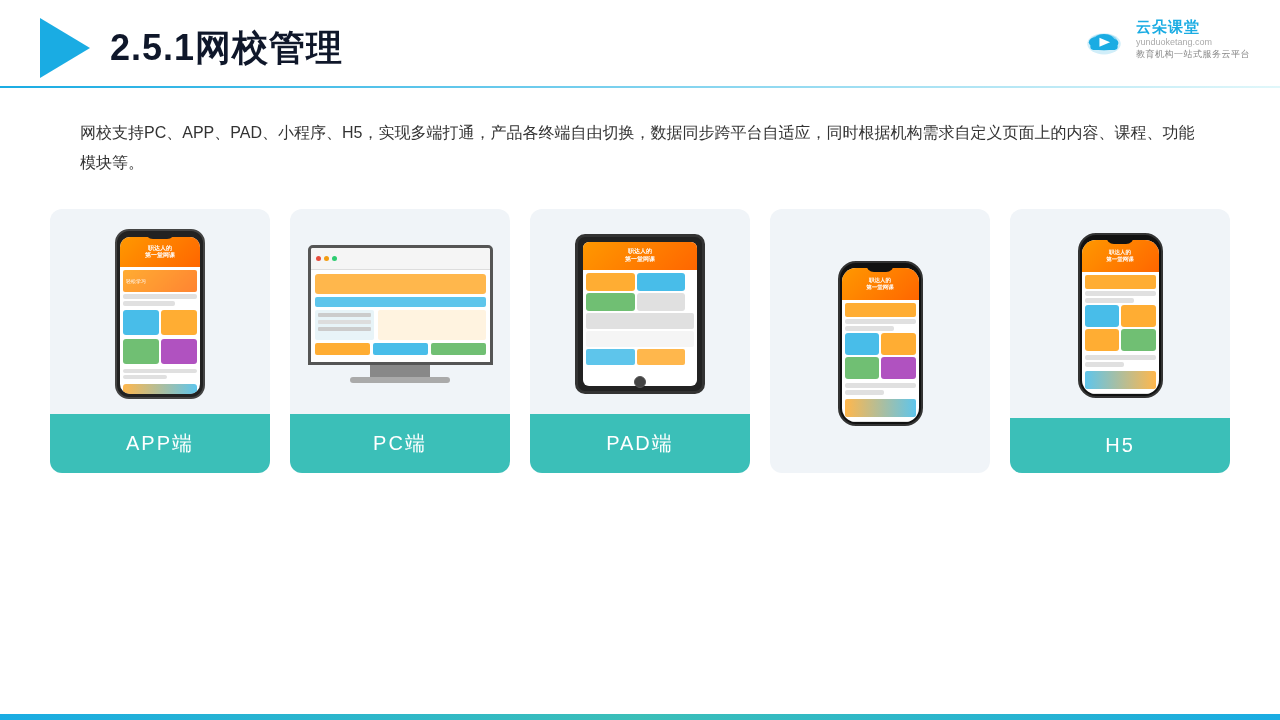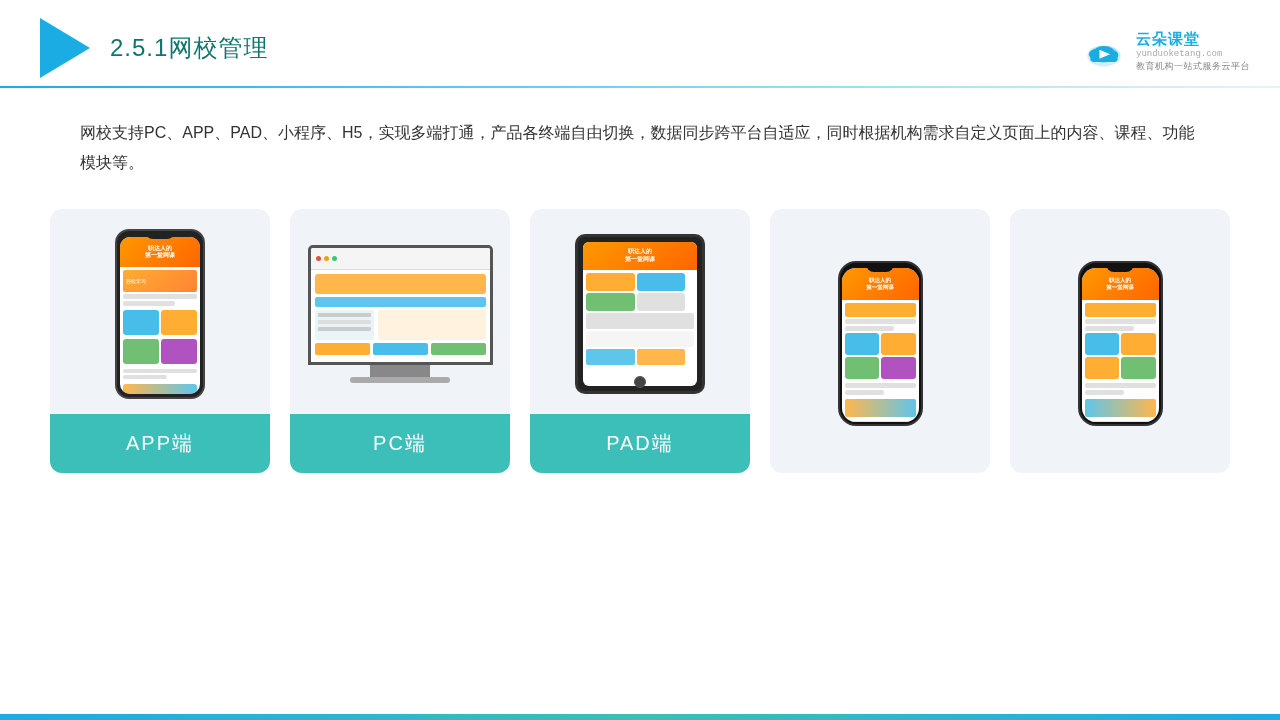--- a/index.html
+++ b/index.html
@@ -24,44 +24,43 @@
       width: 0;
       height: 0;
       border-top: 30px solid transparent;
       border-bottom: 30px solid transparent;
       border-left: 50px solid #1AACE3;
       margin-right: 20px;
       flex-shrink: 0;
     }
 
     .page-title {
-      font-size: 24px;
-      font-weight: normal;
-      color: #0f766e;
+      font-size: 36px;
+      font-weight: bold;
+      color: #0f172a;
       letter-spacing: 1px;
     }
 
     .header-divider {
       position: absolute;
       bottom: -10px;
       left: 0;
       right: 0;
       height: 2px;
       background: linear-gradient(to right, #1AACE3, #e0f7fa);
     }
 
     
     .brand-logo {
       position: absolute;
-      top: 30px;
+      top: 18px;
       right: 30px;
       display: flex;
       align-items: center;
       gap: 8px;
-      font-family: Liberation Mono, monospace;
     }
 
     .brand-icon {
       width: 48px;
       height: 38px;
     }
 
     .brand-text {
       display: flex;
       flex-direction: column;
@@ -600,17 +599,18 @@
               </div>
               <div class="mini-row" style="margin-top:2px;"></div>
               <div class="mini-row" style="width:55%;"></div>
               <div style="height:18px; background:linear-gradient(to right, #1AACE3, #ff9800); border-radius:2px; opacity:0.7; margin-top:2px;"></div>
               <div style="height:12px; background:#e0e0e0; border-radius:2px; margin-top:2px;"></div>
             </div>
           </div>
         </div>
       </div>
     </div>
+    <div class="device-label-bar">H5</div>
   </div>
 
 </div>
 
 <div class="bottom-bar"></div>
 
 </body></html>

